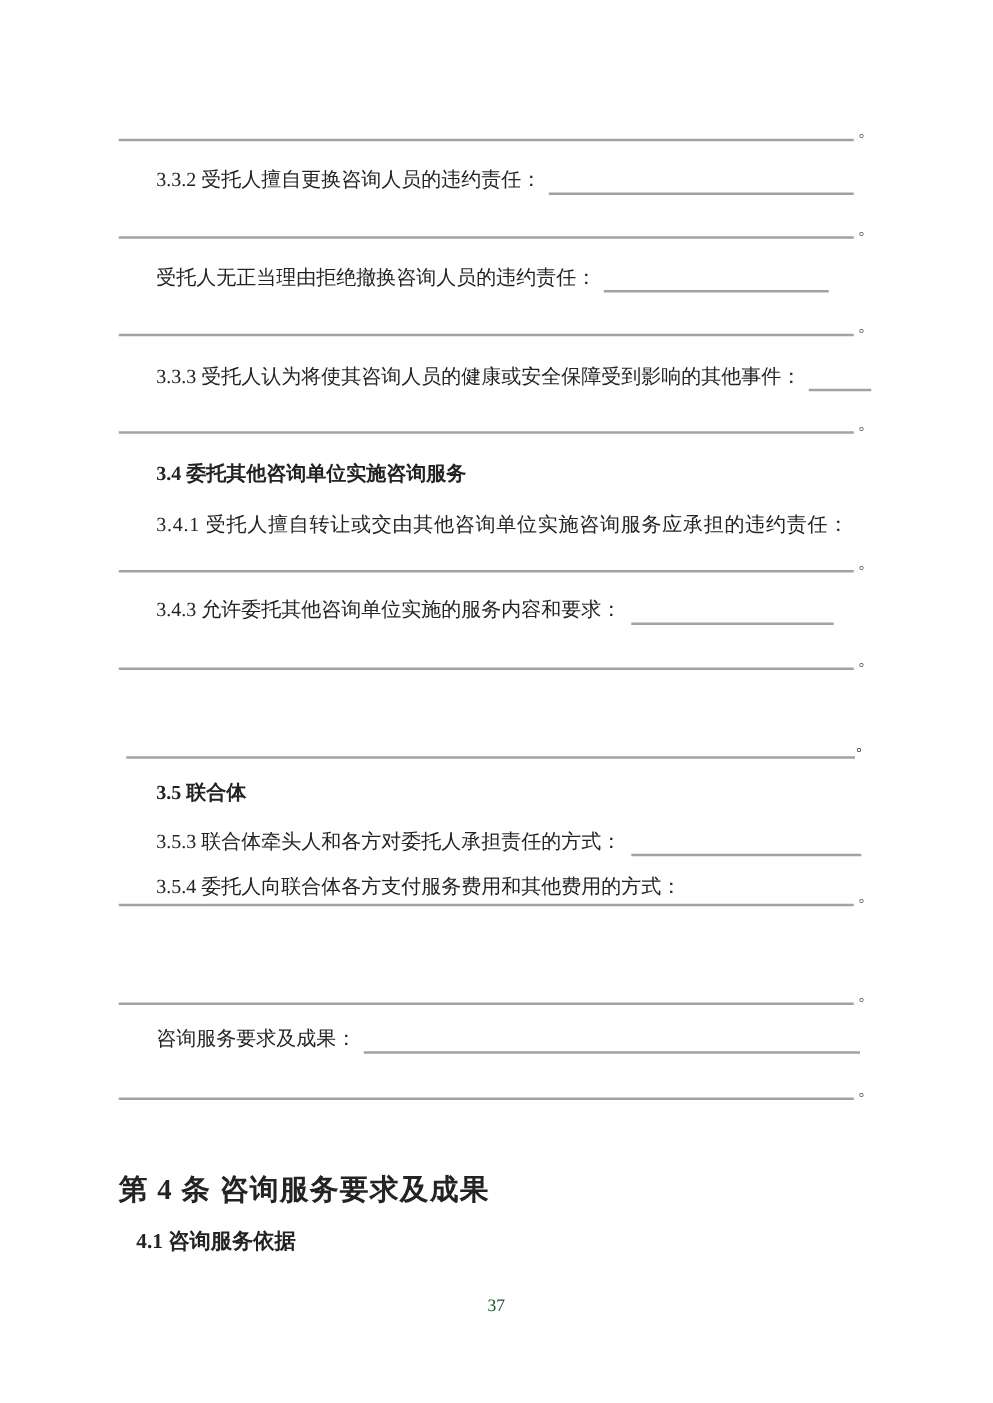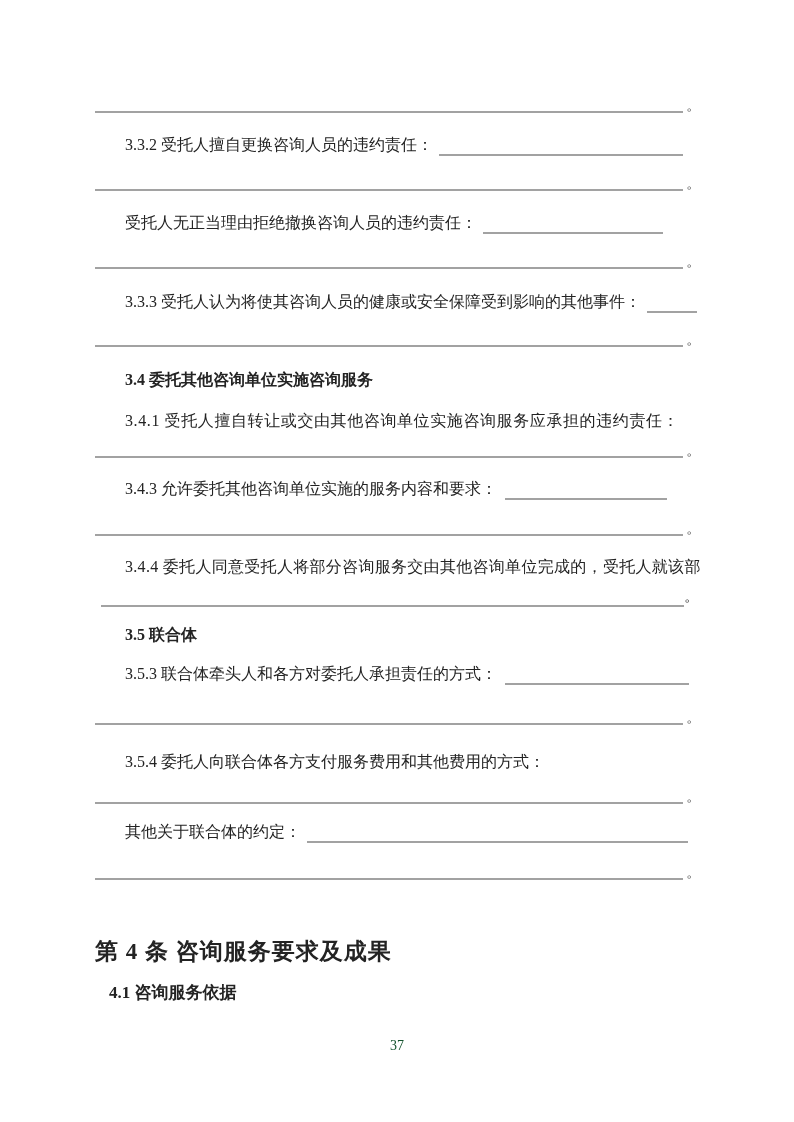--- a/index.html
+++ b/index.html
@@ -128,52 +128,49 @@
 
   <div class="row" style="top:478px">
     <span class="txt">3.4.3 允许委托其他咨询单位实施的服务内容和要求：</span>
     <span class="blank" style="margin-left:8px;margin-right:16px"></span>
   </div>
 
   <div class="rule" style="top:534px">
     <span class="period">。</span>
   </div>
 
-  <div class="row" style="top:556px">
-    <span class="txt" style="letter-spacing:0.3px">3.4.4 委托人同意受托人将部分咨询服务交由其他咨询单位完成的，受托人就该部</span>
-  </div>
 
   <div class="row flush" style="top:585px;right:95px">
     <span class="blank" style="margin-left:6px"></span>
     <span class="txt" style="font-size:15px">。</span>
   </div>
 
   <div class="row bold" style="top:624px">
     <span class="txt">3.5 联合体</span>
   </div>
 
   <div class="row" style="top:663px">
     <span class="txt">3.5.3 联合体牵头人和各方对委托人承担责任的方式：</span>
     <span class="blank" style="margin-left:8px;margin-right:-6px"></span>
   </div>
 
   <div class="rule" style="top:723px">
     <span class="period">。</span>
   </div>
 
-  <div class="row" style="top:751px">
+  <div class="row" style="top:699px">
     <span class="txt">3.5.4 委托人向联合体各方支付服务费用和其他费用的方式：</span>
   </div>
 
   <div class="rule" style="top:802px">
     <span class="period">。</span>
   </div>
 
   <div class="row" style="top:821px">
-    <span class="txt">其他关于联合体的约定：</span>
+    <span class="txt">咨询服务要求及成果：</span>
     <span class="blank" style="margin-left:6px;margin-right:-5px"></span>
   </div>
 
   <div class="rule" style="top:878px">
     <span class="period">。</span>
   </div>
 
   <div class="chapter-heading" style="top:937px">第 4 条  咨询服务要求及成果</div>
 
   <div class="sub-heading" style="top:982px">4.1 咨询服务依据</div>

